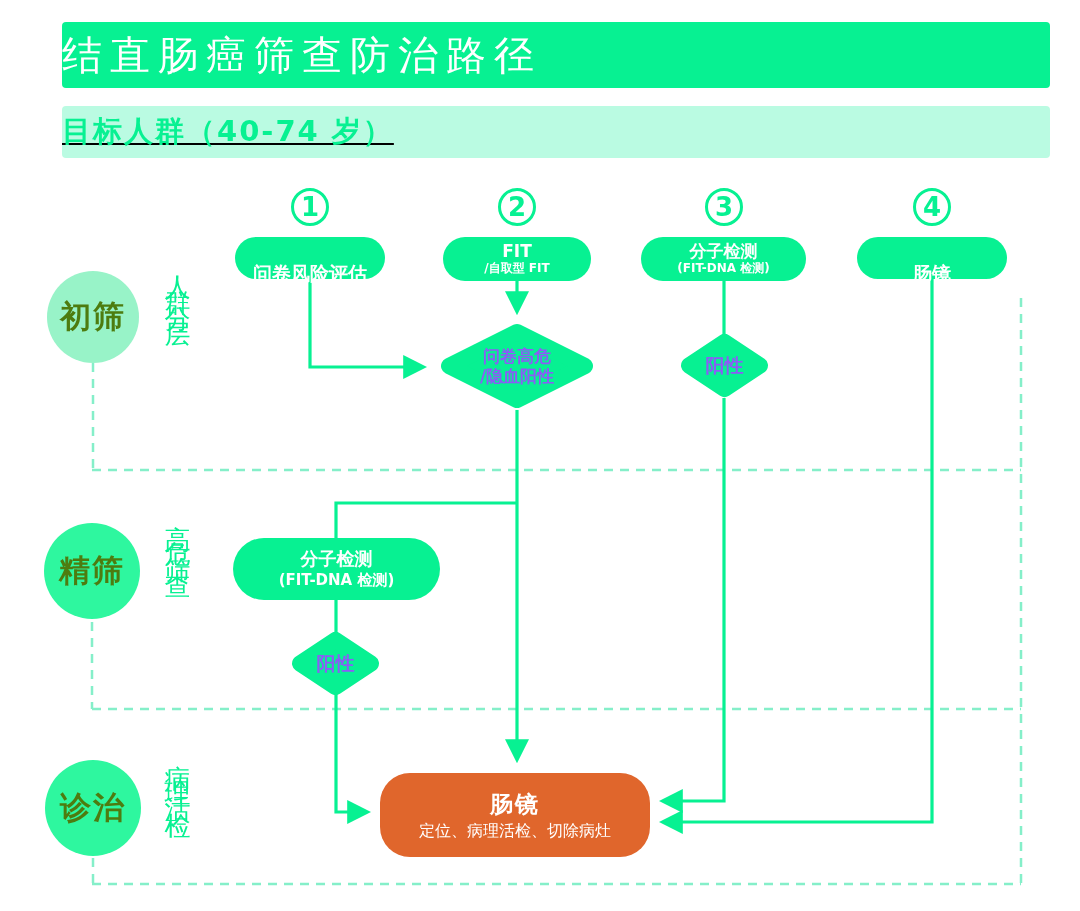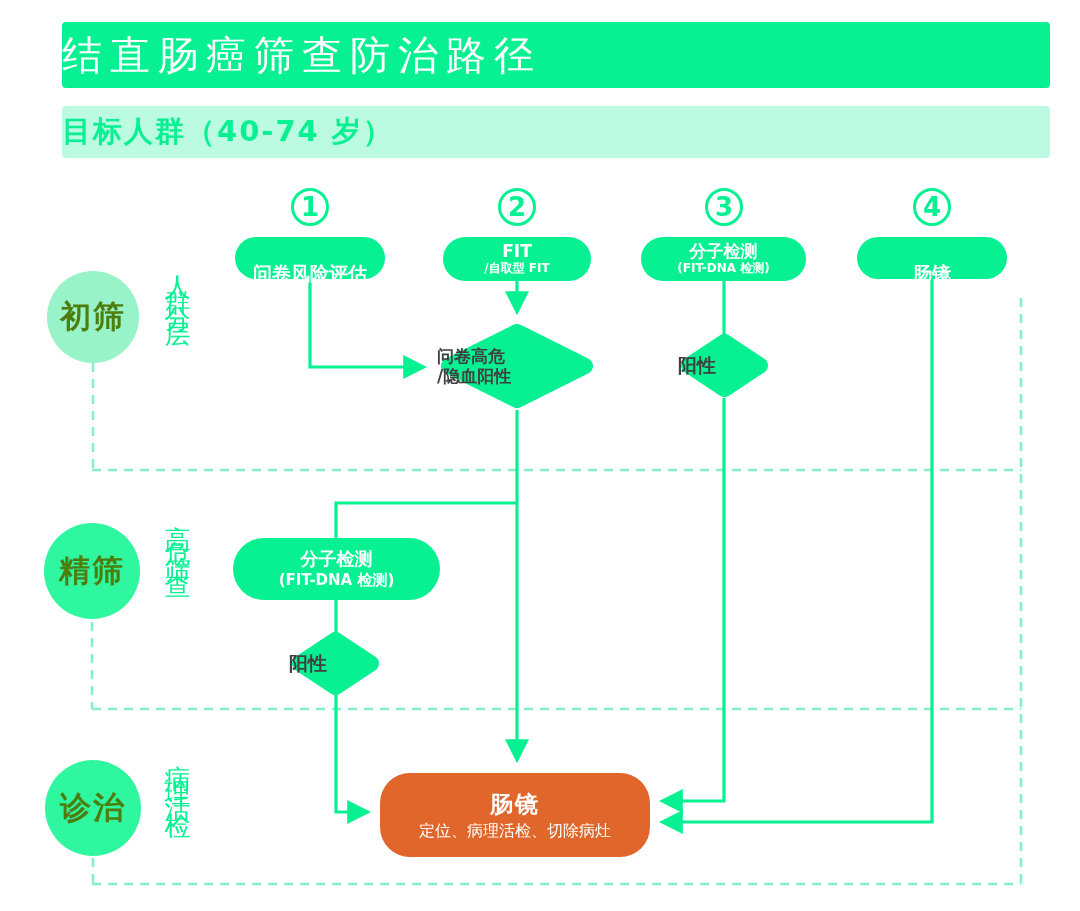--- a/index.html
+++ b/index.html
@@ -2,21 +2,21 @@
 <html><head>
 <meta charset="utf-8">
 <style>
   html,body{margin:0;padding:0;background:#fff;}
   body{font-family:"DejaVu Sans","Liberation Sans",sans-serif;}
   #stage{position:relative;width:1080px;height:911px;background:#ffffff;overflow:hidden;}
 
   .banner{position:absolute;left:46px;width:988px;display:flex;align-items:center;border-radius:4px;margin-left:16px;}
   #title-banner{top:22px;height:66px;background:#07F192;}
   #title-banner .t{color:#ffffff;font-size:40px;font-weight:400;letter-spacing:8px;}
-  #target-banner{top:106px;height:52px;background:#BAFBE2;}
+  #target-banner{top:106px;height:52px;background:#BAFBE2;text-decoration:underline;}
   #target-banner .t{color:#07F192;font-size:29px;font-weight:bold;letter-spacing:2px;}
 
   svg.lines{position:absolute;left:0;top:0;width:1080px;height:911px;}
 
   .num-circle{position:absolute;width:38px;height:38px;border:3px solid #07F192;border-radius:50%;
     display:flex;align-items:center;justify-content:center;color:#07F192;font-size:26px;font-weight:bold;background:#fff;box-sizing:border-box;}
 
   .pill{position:absolute;background:#07F192;border-radius:22px;display:flex;flex-direction:column;
     align-items:center;justify-content:center;color:#fff;font-weight:bold;text-align:center;line-height:1.15;}
   .pill .l1{font-size:17px;}
@@ -25,21 +25,21 @@
 
   .stage-circle{position:absolute;border-radius:50%;display:flex;align-items:center;justify-content:center;
     color:#4d7c0f;font-size:31px;font-weight:bold;letter-spacing:2px;}
 
   .vlabel{position:absolute;writing-mode:vertical-rl;text-orientation:upright;letter-spacing:16px;
     color:#07F192;font-size:26px;font-weight:500;line-height:1;}
 
   .diamond{position:absolute;}
   .diamond svg{position:absolute;left:0;top:0;}
   .diamond .txt{position:absolute;left:0;top:0;width:100%;height:100%;display:flex;flex-direction:column;
-    align-items:flex-start;justify-content:center;color:#404040;font-weight:bold;text-align:center;line-height:1.2;}
+    align-items:center;justify-content:center;color:#8b5cf6;font-weight:bold;text-align:center;line-height:1.2;}
   .diamond .txt .a{font-size:17px;}
   .diamond .txt.big{font-size:19px;}
 
   .midpill{position:absolute;left:233px;top:538px;width:207px;height:62px;background:#07F192;border-radius:31px;
     display:flex;flex-direction:column;align-items:center;justify-content:center;color:#fff;font-weight:bold;line-height:1.25;}
   .midpill .l1{font-size:18px;}
   .midpill .l2{font-size:15px;}
 
   .endpoint{position:absolute;left:380px;top:773px;width:270px;height:84px;background:#E0662C;border-radius:30px;
     display:flex;flex-direction:column;align-items:center;justify-content:center;color:#fff;line-height:1.35;}

